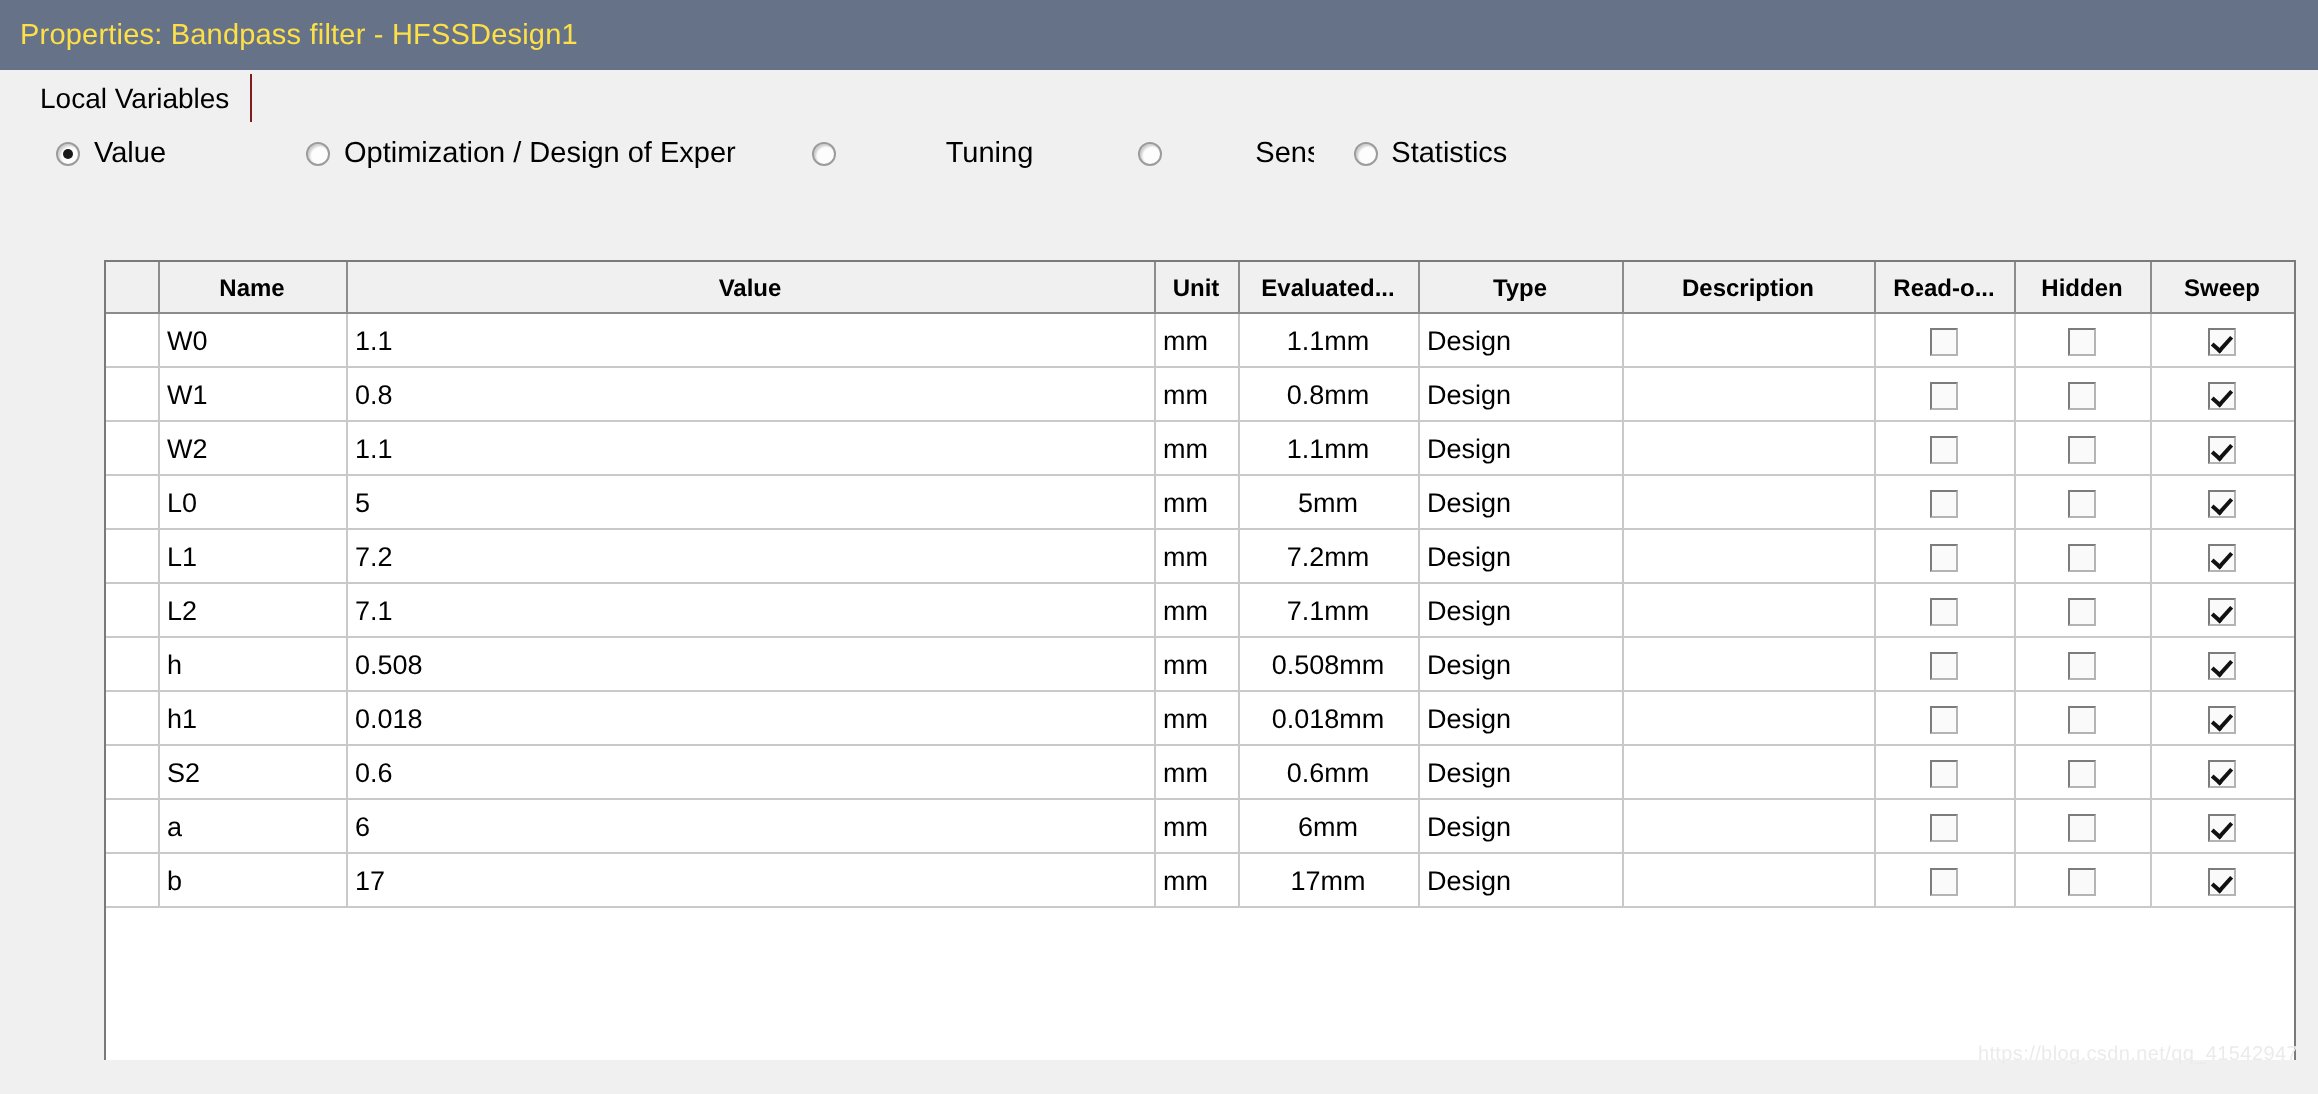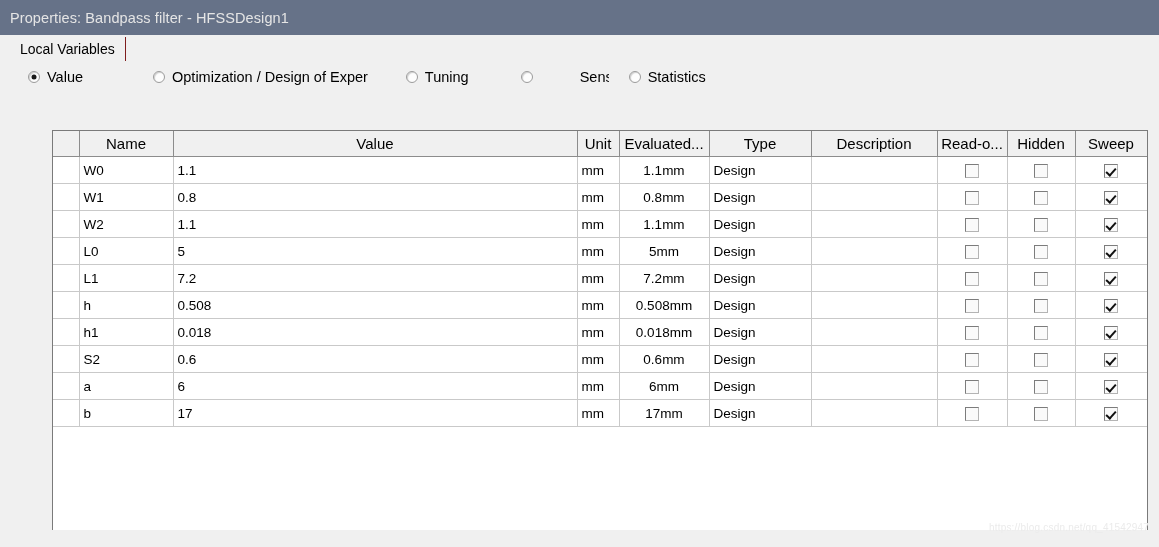--- a/index.html
+++ b/index.html
@@ -14,21 +14,21 @@
     font-size: 13px;
     color: #000;
     overflow: hidden;
     position: relative;
   }
 
   
   .titlebar {
     height: 35px;
     background: #667288;
-    color: #e5e5e5;
+    color: #fde047;
     display: flex;
     align-items: center;
     padding-left: 10px;
     font-size: 14.5px;
     letter-spacing: 0.1px;
     box-sizing: border-box;
   }
 
   
   .tabstrip {
@@ -83,21 +83,21 @@
     height: 5px;
     border-radius: 50%;
     background: #1a1a1a;
     left: 50%;
     top: 50%;
     transform: translate(-50%, -50%);
   }
   
   .r-value       { margin-left: 0px;  }
   .r-opt         { margin-left: 70px; }
-  .r-tuning      { margin-left: 38px; }
+  .r-tuning      { margin-left: 38px; gap: 48px; }
   .r-sens        { margin-left: 52px; width: 88px; overflow: hidden; gap: 40px; }
   .r-stats       { margin-left: 20px; }
 
   
   .table-wrap {
     position: absolute;
     left: 52px;
     top: 130px;
     width: 1096px;
     height: 400px;
@@ -111,22 +111,22 @@
   table.grid {
     border-collapse: collapse;
     table-layout: fixed;
     width: 1094px;
     background: #ffffff;
   }
   table.grid th {
     background: #f0f0f0;
     border-right: 1px solid #8c8c8c;
     border-bottom: 1px solid #8c8c8c;
-    font-weight: normal;
-    font-size: 15px;
+    font-weight: bold;
+    font-size: 12px;
     height: 25px;
     padding: 0 3px;
     text-align: center;
     color: #000;
     overflow: hidden;
     white-space: nowrap;
   }
   table.grid th.sel-col { border-right: 1px solid #8c8c8c; }
   table.grid td {
     border-right: 1px solid #c9c9c9;
@@ -328,20 +328,32 @@
           <td class="c-unit">mm</td>
           <td class="c-eval">7.2mm</td>
           <td class="c-type">Design</td>
           <td class="c-desc"></td>
           <td class="c-check"><span class="cb"></span></td>
           <td class="c-check"><span class="cb"></span></td>
           <td class="c-check"><span class="cb checked"></span></td>
         </tr>
         <tr>
           <td class="sel-cell"></td>
+          <td class="c-name">L2</td>
+          <td class="c-value">7.1</td>
+          <td class="c-unit">mm</td>
+          <td class="c-eval">7.1mm</td>
+          <td class="c-type">Design</td>
+          <td class="c-desc"></td>
+          <td class="c-check"><span class="cb"></span></td>
+          <td class="c-check"><span class="cb"></span></td>
+          <td class="c-check"><span class="cb checked"></span></td>
+        </tr>
+        <tr>
+          <td class="sel-cell"></td>
           <td class="c-name">h</td>
           <td class="c-value">0.508</td>
           <td class="c-unit">mm</td>
           <td class="c-eval">0.508mm</td>
           <td class="c-type">Design</td>
           <td class="c-desc"></td>
           <td class="c-check"><span class="cb"></span></td>
           <td class="c-check"><span class="cb"></span></td>
           <td class="c-check"><span class="cb checked"></span></td>
         </tr>

